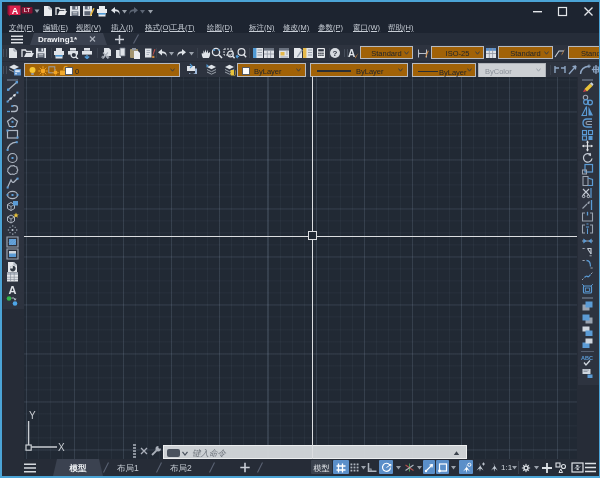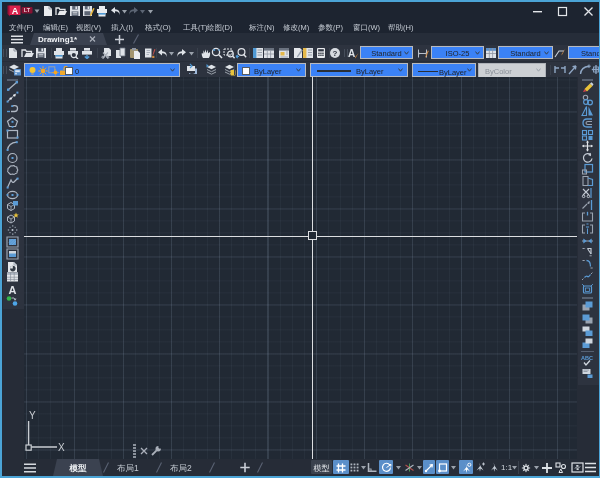--- a/index.html
+++ b/index.html
@@ -14,25 +14,25 @@
   .titlebar{left:1px;top:2px;width:598px;height:18px;background:#1d2430;}
   .menubar{left:1px;top:20px;width:598px;height:13px;background:#1d2430;}
   .tabrow{left:1px;top:33px;width:598px;height:12px;background:#262d39;}
   .tb1{left:1px;top:45px;width:598px;height:16px;background:#2d333f;}
   .tb2{left:1px;top:61px;width:598px;height:16px;background:#2d333f;border-top:1px solid #272d38;}
   .leftbar{left:2px;top:77px;width:22px;height:382px;background:#262c37;}
   .lwell{left:3px;top:77px;width:21px;height:232px;background:#2d333f;}
   .rightbar{left:577px;top:77px;width:22px;height:382px;background:#262c37;}
   .rwell{left:578px;top:77px;width:21px;height:308px;background:#2d333f;}
   .statusbar{left:1px;top:459px;width:598px;height:17px;background:#262c37;}
-  .menubar span{position:absolute;top:2.5px;font-size:7.5px;color:#c6ccd4;white-space:nowrap;}
+  .menubar span{position:absolute;top:2.5px;font-size:7.5px;color:#c6ccd4;white-space:nowrap;text-decoration:underline;}
   .icon{position:absolute;}
   .sep1{position:absolute;top:3px;width:1px;height:10px;background:#3a414d;}
   .grip{position:absolute;top:4px;width:2px;height:8px;border-left:1px solid #454d5a;border-right:1px solid #454d5a;}
-  .combo{position:absolute;background:#3b82f6;border:1px solid #b7babf;box-sizing:border-box;font-size:7.5px;color:#20242a;}
+  .combo{position:absolute;background:#a16207;border:1px solid #b7babf;box-sizing:border-box;font-size:7.5px;color:#20242a;}
   .combo .cv{position:absolute;right:3px;top:4px;width:5px;height:4px;}
   .sb-btn{position:absolute;top:1px;height:14px;border-radius:1px;}
   .sb-blue{background:#5b8fc9;}
 </style>
 </head>
 <body>
 
   <div class="abs titlebar" id="titlebar">
 
     <svg class="icon" style="left:6px;top:3px" width="26" height="12" viewBox="0 0 26 12">
@@ -101,21 +101,21 @@
       <path d="M1.5 1.5 L9.5 9.5 M9.5 1.5 L1.5 9.5" stroke="#e3e6ea" stroke-width="1.3"></path>
     </svg>
   </div>
 
   <div class="abs menubar">
     <span style="left:8px">文件(F)</span>
     <span style="left:42px">编辑(E)</span>
     <span style="left:75px">视图(V)</span>
     <span style="left:110px">插入(I)</span>
     <span style="left:144px">格式(O)</span>
-    <span style="left:182px">工具(T)</span>
+    <span style="left:169px">工具(T)</span>
     <span style="left:206px">绘图(D)</span>
     <span style="left:248px">标注(N)</span>
     <span style="left:282px">修改(M)</span>
     <span style="left:317px">参数(P)</span>
     <span style="left:352px">窗口(W)</span>
     <span style="left:387px">帮助(H)</span>
   </div>
 
   <div class="abs tabrow" id="tabrow">
     <svg class="icon" style="left:10px;top:2px" width="12" height="9" viewBox="0 0 12 9">
@@ -650,20 +650,30 @@
 
     <div class="abs" style="left:108px;top:367px;width:5px;height:14px;background-image:repeating-linear-gradient(to bottom,#8b929c 0 1.5px,transparent 1.5px 3px);background-size:3px 100%;background-repeat:no-repeat;background-position:1px 0;"></div>
     <svg class="abs" style="left:115px;top:369px" width="10" height="10" viewBox="0 0 10 10">
       <path d="M2 2 L8 8 M8 2 L2 8" stroke="#aab0ba" stroke-width="1.3"></path>
     </svg>
     <svg class="abs" style="left:126px;top:368px" width="12" height="12" viewBox="0 0 12 12">
       <path d="M2 10 L6.6 5.4" stroke="#aab0ba" stroke-width="1.8"></path>
       <circle cx="8.2" cy="3.8" r="2.7" fill="#aab0ba"></circle>
       <circle cx="10" cy="2" r="1.7" fill="#212934"></circle>
     </svg>
+    <div class="abs" style="left:139px;top:368px;width:304px;height:14px;background:rgba(211,215,219,0.96);border:1px solid #eceeef;box-sizing:border-box;">
+      <div class="abs" style="left:3px;top:2.5px;width:13px;height:8px;background:#4a525e;border-radius:2px;"></div>
+      <svg class="abs" style="left:18px;top:5px" width="6" height="5" viewBox="0 0 6 5">
+        <path d="M0.5 0.8 L3 4 L5.5 0.8" fill="none" stroke="#4a525e" stroke-width="1.2"></path>
+      </svg>
+      <div class="abs" style="left:28px;top:2px;font-size:8.5px;font-style:italic;color:#6d737b;">键入命令</div>
+      <svg class="abs" style="right:6px;top:4px" width="7" height="6" viewBox="0 0 7 6">
+        <path d="M0.8 5 L3.5 1.2 L6.2 5 Z" fill="#3c434d"></path>
+      </svg>
+    </div>
 
     <div class="abs" style="left:0;top:158.5px;width:553px;height:1px;background:#dcdee1;"></div>
     <div class="abs" style="left:288px;top:0;width:1px;height:382px;background:#dcdee1;"></div>
     <div class="abs" style="left:283.5px;top:154px;width:7px;height:7px;border:1.5px solid #dcdee1;background:#212934;"></div>
   </div>
 
   <div class="abs statusbar" id="statusbar">
     <svg class="icon" style="left:22px;top:3.5px" width="14" height="10" viewBox="0 0 14 10">
       <path d="M1 1.2 H13 M1 5 H13 M1 8.8 H13" stroke="#d5d9de" stroke-width="1.6"></path>
     </svg>

